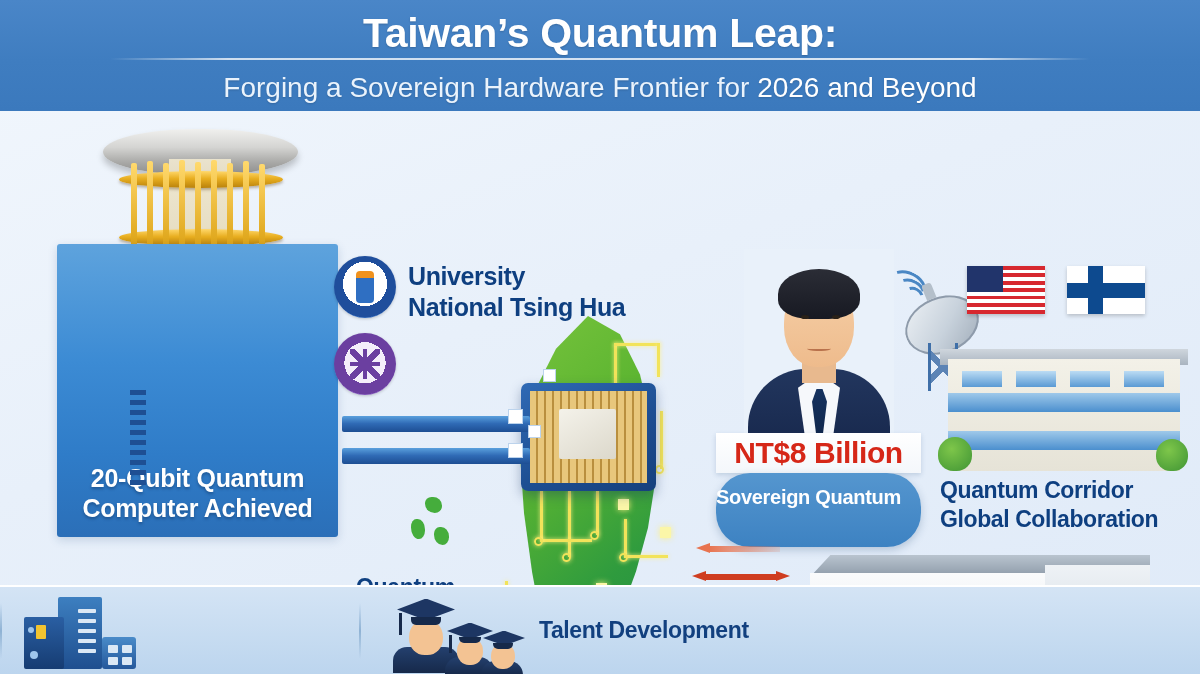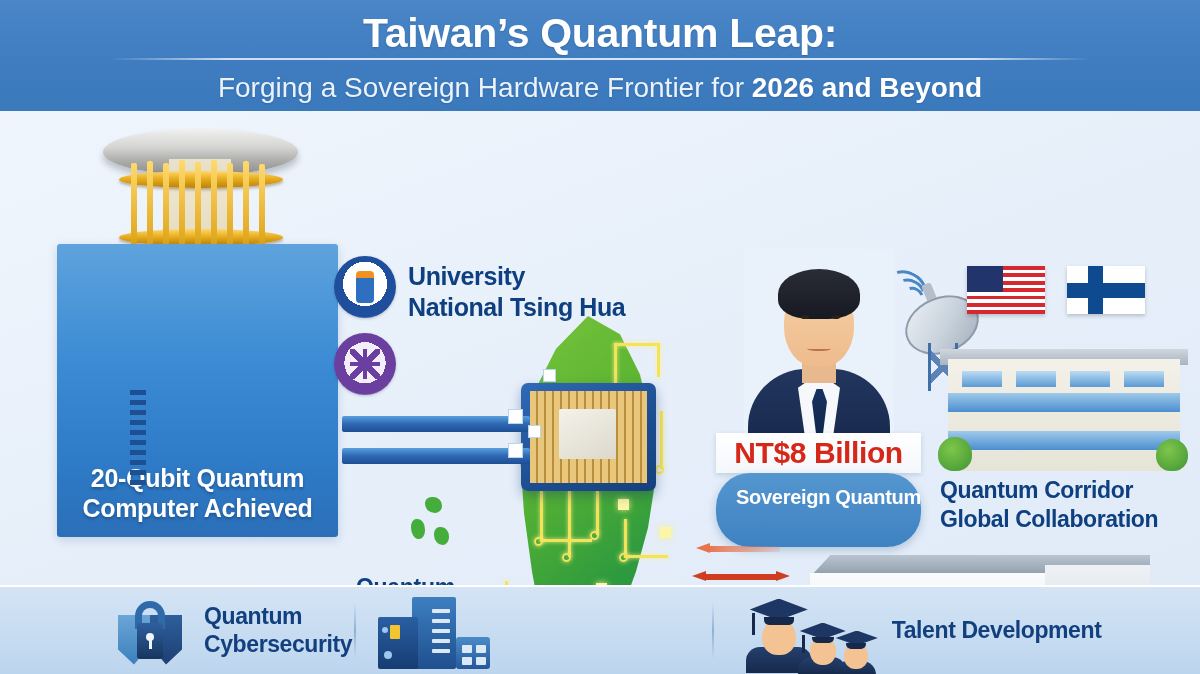--- a/index.html
+++ b/index.html
@@ -26,21 +26,21 @@
     text-shadow:0 1px 2px rgba(0,0,0,.18);
   }
   .header .rule {
     position:absolute; left:110px; top:58px; width:980px; height:2px;
     background:linear-gradient(90deg,rgba(255,255,255,0) 0%,rgba(255,255,255,.75) 12%,rgba(255,255,255,.8) 88%,rgba(255,255,255,0) 100%);
   }
   .header .subtitle {
     font-size:28px; color:#eaf3fc; padding-top:20px; line-height:1;
     text-shadow:0 1px 2px rgba(0,0,0,.16);
   }
-  .header .subtitle b { color:#ffffff; font-weight:bold; }
+  .header .subtitle b { color:#ffffff; font-weight:normal; }
 
   
   .stage { position:absolute; left:0; top:111px; width:1200px; height:474px; }
 
   
   .qcard {
     position:absolute; left:57px; top:133px; width:281px; height:293px;
     background:linear-gradient(180deg,#5ea3dd 0%,#3c8bd4 40%,#2f7cc8 72%,#2b6fb8 100%);
     border-radius:3px;
     box-shadow:0 3px 10px rgba(30,70,120,.18);
@@ -309,21 +309,21 @@
   .nt-band span {
     position:absolute; left:0; top:0; width:100%; line-height:40px;
     text-align:center; font-size:30px; font-weight:bold; color:#d62718;
     letter-spacing:-.4px;
   }
   .nt-pill {
     position:absolute; left:716px; top:362px; width:205px; height:74px;
     background:linear-gradient(180deg,#5596cf 0%,#3d82c2 100%);
     border-radius:34px;
     box-shadow:0 3px 8px rgba(30,70,120,.25);
-    color:#ffffff; text-align:right;
+    color:#ffffff; text-align:left;
   }
   .nt-pill .l1 { font-size:20px; font-weight:bold; padding-top:13px; line-height:1.15; letter-spacing:-.3px;}
   .nt-pill .l2 { font-size:18px; font-weight:bold; line-height:1.2; letter-spacing:-.3px;}
 
   .gcq-label {
     position:absolute; left:940px; top:365px; width:258px;
     font-size:23px; font-weight:bold; color:#0e3f80;
     line-height:1.26; letter-spacing:-.4px;
   }
 
@@ -620,33 +620,20 @@
       <div class="tree" style="left:352px;top:76px;width:30px;height:26px;"></div>
       <div class="fab-glow"></div>
       <div class="fab-ground"></div>
     </div>
     <div class="fab-label"><span>QC-Fab</span><span class="lite"> in Tainan</span></div>
 
   </div>
 
   <div class="bottom">
 
-    <div class="bslot s1">
-      <div class="bicon ico-shield">
-        <div class="shield-l"></div>
-        <div class="shield-r"></div>
-        <div class="lock-shackle"></div>
-        <div class="lock-body"></div>
-        <div class="lock-hole"></div>
-      </div>
-      <div class="btext">
-        <div>Quantum</div>
-        <div>Cybersecurity</div>
-      </div>
-    </div>
 
     <div class="bdiv"></div>
 
     <div class="bslot s2">
       <div class="bicon ico-rack">
         <div class="rk" style="left:34px;top:4px;width:44px;height:72px;background:linear-gradient(180deg,#3d7fc0,#1f4f8f);"></div>
         <div class="rk-slot" style="left:54px;top:16px;width:18px;height:4px;"></div>
         <div class="rk-slot" style="left:54px;top:26px;width:18px;height:4px;"></div>
         <div class="rk-slot" style="left:54px;top:36px;width:18px;height:4px;"></div>
         <div class="rk-slot" style="left:54px;top:46px;width:18px;height:4px;"></div>

